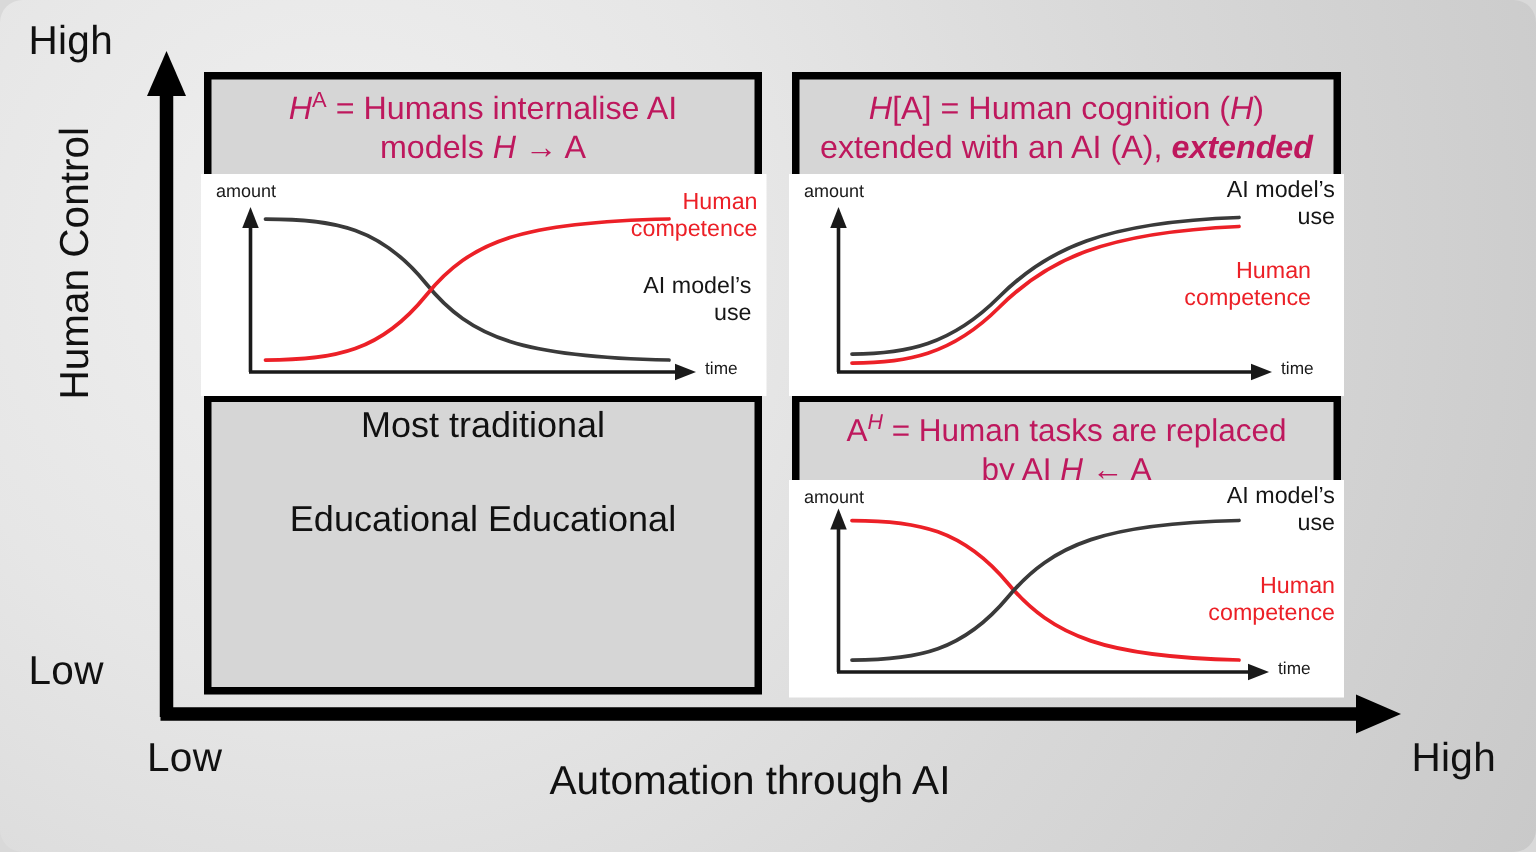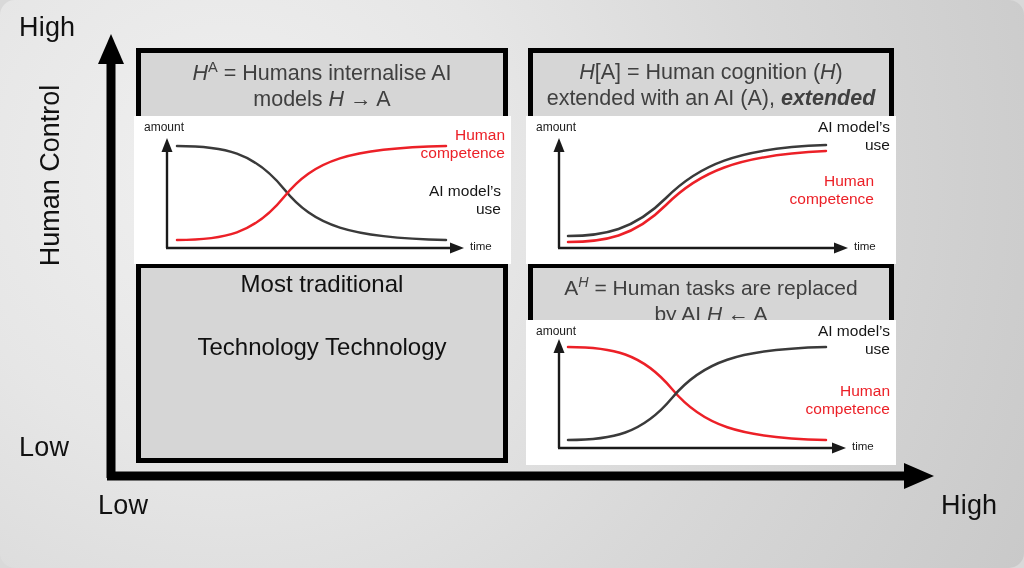--- a/index.html
+++ b/index.html
@@ -79,21 +79,21 @@
   #quad-bl { left: 136px; top: 263px; width: 372px; height: 200px; }
   #quad-br { left: 528px; top: 263px; width: 366px; height: 200px; }
 
   .quad-title {
     position: absolute;
     left: 0; right: 0;
     top: 6px;
     text-align: center;
     font-size: 21.5px;
     line-height: 1.22;
-    color: #404040;
+    color: #be185d;
     padding: 0 6px;
   }
   #quad-br .quad-title { font-size: 21px; }
 
   .quad-title i { font-style: italic; }
   .quad-title .sup {
     font-size: 0.68em;
     vertical-align: super;
     font-style: normal;
   }
@@ -182,38 +182,39 @@
       <path d="M934,476 L904,489 L904,463 z" fill="#000"></path>
     </g>
   </svg>
 
   <div class="axis-word" id="label-high-top">High</div>
   <div class="axis-word" id="label-low-left">Low</div>
   <div id="label-y-axis">Human Control</div>
 
   <div class="axis-word" id="label-low-bottom">Low</div>
   <div class="axis-word" id="label-high-right">High</div>
+  <div id="label-x-axis">Automation through AI</div>
 
   <div class="quad" id="quad-tl">
     <div class="quad-title">
       <i>H</i><span class="sup">A</span><span> = Humans internalise AI</span><br>
       <span>models </span><i>H</i> <span class="arrow">→</span><span> A</span>
     </div>
   </div>
 
   <div class="quad" id="quad-tr">
     <div class="quad-title">
       <i>H</i><span>[A]</span><span>  = Human cognition (</span><i>H</i><span>)</span><br>
       <span>extended with an AI (A), </span><b>extended</b>
     </div>
   </div>
 
   <div class="quad" id="quad-bl">
     <div class="quad-center">
-      <span><span>Most traditional</span><br><span>Technology Technology</span></span>
+      <span><span>Most traditional</span><br><span>Educational Educational</span></span>
     </div>
   </div>
 
   <div class="quad" id="quad-br">
     <div class="quad-title">
       <span>A</span><span class="sup-it">H</span><span> = Human tasks are replaced</span><br>
       <span>by AI </span><i>H</i> <span class="arrow">←</span><span> A</span>
     </div>
   </div>
 

